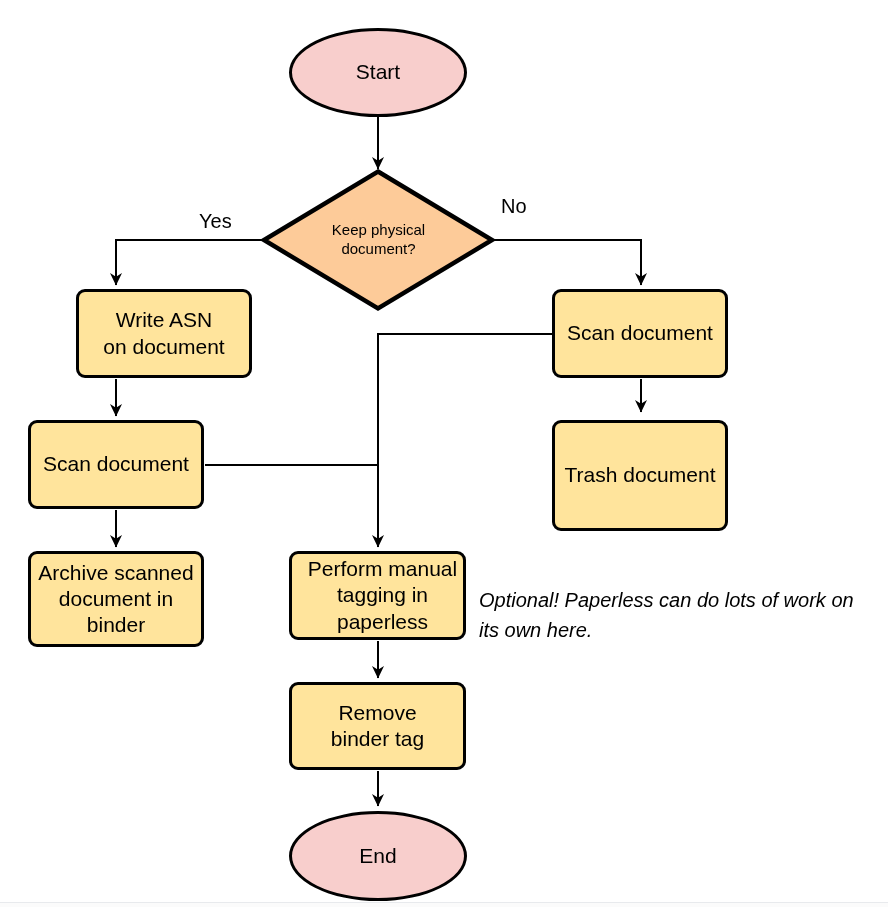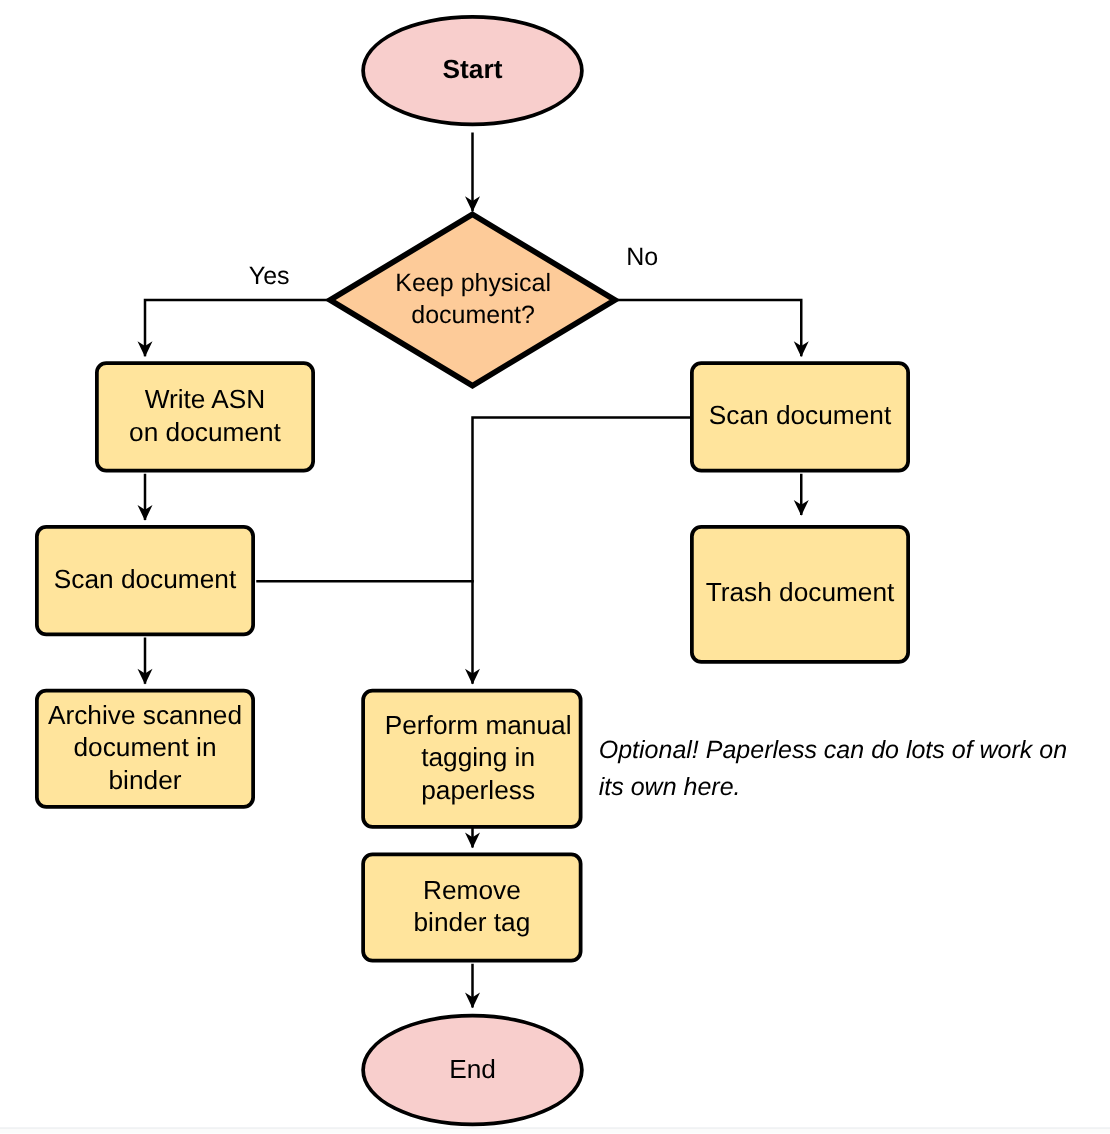--- a/index.html
+++ b/index.html
@@ -38,21 +38,21 @@
   .terminator {
     background: var(--terminator_fill, #f8cecc);
     border-radius: 50%;
   }
   .decision-label {
     position: absolute;
     display: flex;
     align-items: center;
     justify-content: center;
     text-align: center;
-    font-size: 20px;
+    font-size: 15px;
     line-height: 1.25;
     white-space: pre-line;
   }
   .edge-label {
     position: absolute;
     font-size: 20px;
     white-space: nowrap;
   }
   .annotation {
     position: absolute;
@@ -97,21 +97,21 @@
     <path class="edge" d="M116,510 L116,547" marker-end="url(#arrow)"></path>
     <path class="edge" d="M641,379 L641,412" marker-end="url(#arrow)"></path>
     <path class="edge" d="M552,334 L378,334 L378,547" marker-end="url(#arrow)"></path>
     <path class="edge" d="M205,465 L379,465"></path>
     <path class="edge" d="M378,641 L378,678" marker-end="url(#arrow)"></path>
     <path class="edge" d="M378,771 L378,806" marker-end="url(#arrow)"></path>
 
     <polygon class="diamond" points="378,171.5 492,240 378,308.5 264,240"></polygon>
   </svg>
 
-  <div class="node terminator" style="left:289px; top:12px; width:178px; height:89px;font-weight:bold;">Start</div>
+  <div class="node terminator" style="left:289px; top:28px; width:178px; height:89px;">Start</div>
 
   <div class="decision-label" style="left:283px; top:208px; width:191px; height:64px;">Keep physical
 document?</div>
 
   <div class="edge-label" style="left:199px; top:210px; width:56px;">Yes</div>
 
   <div class="edge-label" style="left:501px; top:195px; width:42px;">No</div>
 
   <div class="node process" style="left:28px; top:289px; width:176px; height:89px;margin-left:48px;">Write ASN
 on document</div>
@@ -119,21 +119,21 @@
   <div class="node process" style="left:28px; top:420px; width:176px; height:89px;">Scan document</div>
 
   <div class="node process" style="left:28px; top:551px; width:176px; height:96px;">Archive scanned
 document in
 binder</div>
 
   <div class="node process" style="left:552px; top:289px; width:176px; height:89px;">Scan document</div>
 
   <div class="node process" style="left:552px; top:420px; width:176px; height:111px;">Trash document</div>
 
-  <div class="node process" style="left:289px; top:551px; width:177px; height:112px;padding-left:10px;">Perform manual
+  <div class="node process" style="left:289px; top:551px; width:177px; height:89px;padding-left:10px;">Perform manual
 tagging in
 paperless</div>
 
   <div class="node process" style="left:289px; top:682px; width:177px; height:88px;">Remove
 binder tag</div>
 
   <div class="node terminator" style="left:289px; top:811px; width:178px; height:90px;">End</div>
 
   <div class="annotation" style="left:479px; top:585px; width:420px;">Optional! Paperless can do lots of work on
 its own here.</div>

